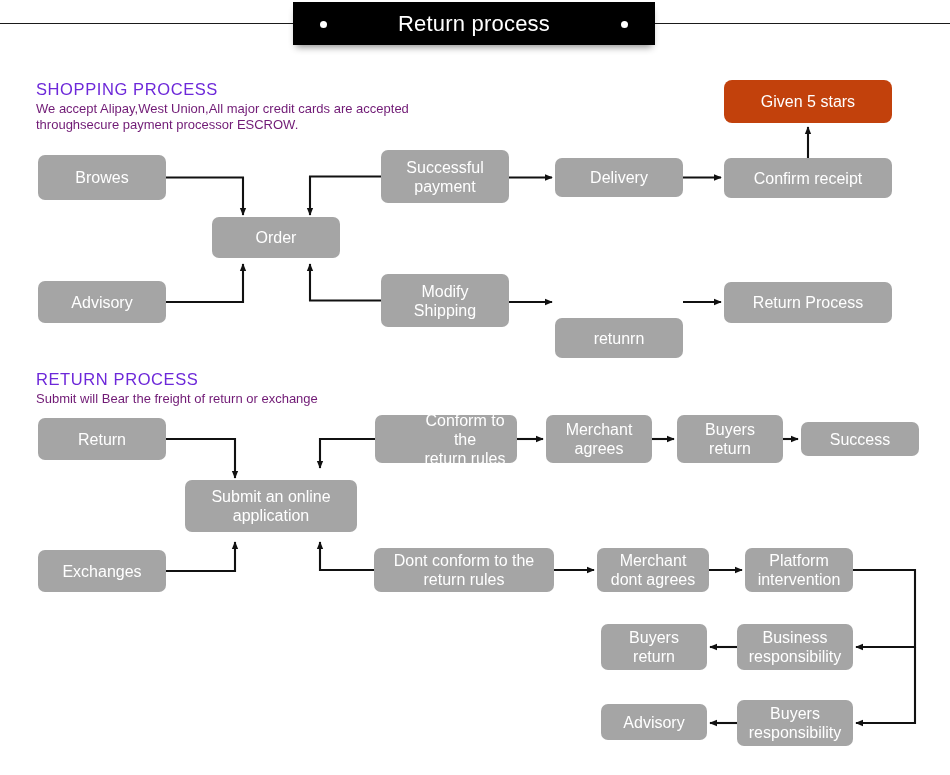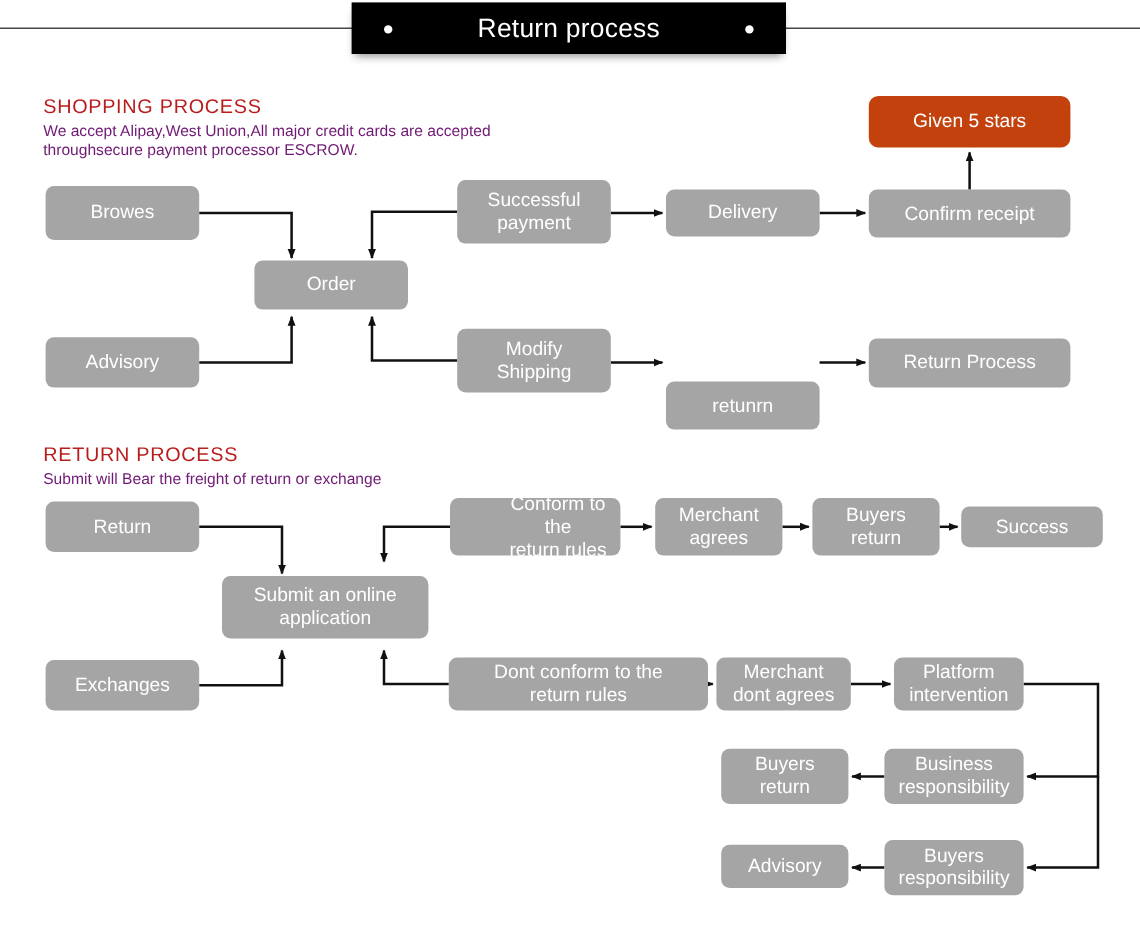--- a/index.html
+++ b/index.html
@@ -54,21 +54,21 @@
     height: 7px;
     border-radius: 50%;
     background: #ffffff;
   }
   #banner-dot-left  { left: 27px; }
   #banner-dot-right { left: 328px; }
 
   
   .section-heading {
     position: absolute;
-    color: #b91c1c;
+    color: #6d28d9;
     font-size: 16.5px;
     letter-spacing: 0.6px;
     white-space: nowrap;
   }
   .section-sub {
     position: absolute;
     color: #701a75;
     font-size: 13px;
     line-height: 16px;
     white-space: pre-line;
@@ -176,21 +176,21 @@
       <div class="node" style="left: 185px; top: 480px; width: 172px; height: 52px;">Submit an online
 application</div>
       <div class="node" style="left: 375px; top: 415px; width: 142px; height: 48px; padding-left: 44px;">Conform to the
 return rules</div>
       <div class="node" style="left: 546px; top: 415px; width: 106px; height: 48px;">Merchant
 agrees</div>
       <div class="node" style="left: 677px; top: 415px; width: 106px; height: 48px;">Buyers
 return</div>
       <div class="node" style="left: 801px; top: 422px; width: 118px; height: 34px;">Success</div>
       <div class="node" style="left: 38px; top: 550px; width: 128px; height: 42px;">Exchanges</div>
-      <div class="node" style="left: 374px; top: 548px; width: 216px; height: 44px;">Dont conform to the
+      <div class="node" style="left: 374px; top: 548px; width: 180px; height: 44px;">Dont conform to the
 return rules</div>
       <div class="node" style="left: 597px; top: 548px; width: 112px; height: 44px;">Merchant
 dont agrees</div>
       <div class="node" style="left: 745px; top: 548px; width: 108px; height: 44px;">Platform
 intervention</div>
       <div class="node" style="left: 737px; top: 624px; width: 116px; height: 46px;">Business
 responsibility</div>
       <div class="node" style="left: 601px; top: 624px; width: 106px; height: 46px;">Buyers
 return</div>
       <div class="node" style="left: 737px; top: 700px; width: 116px; height: 46px;">Buyers

